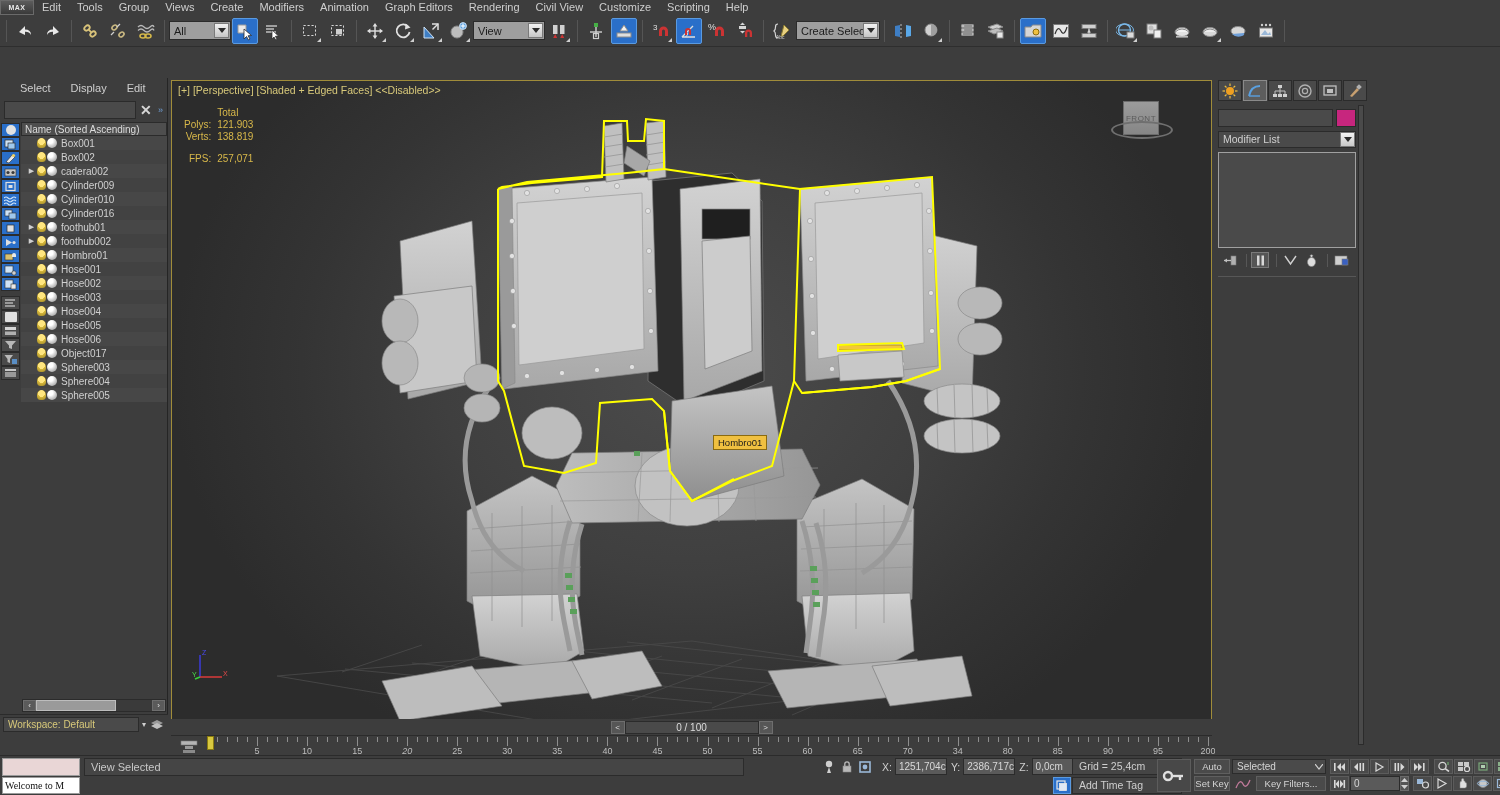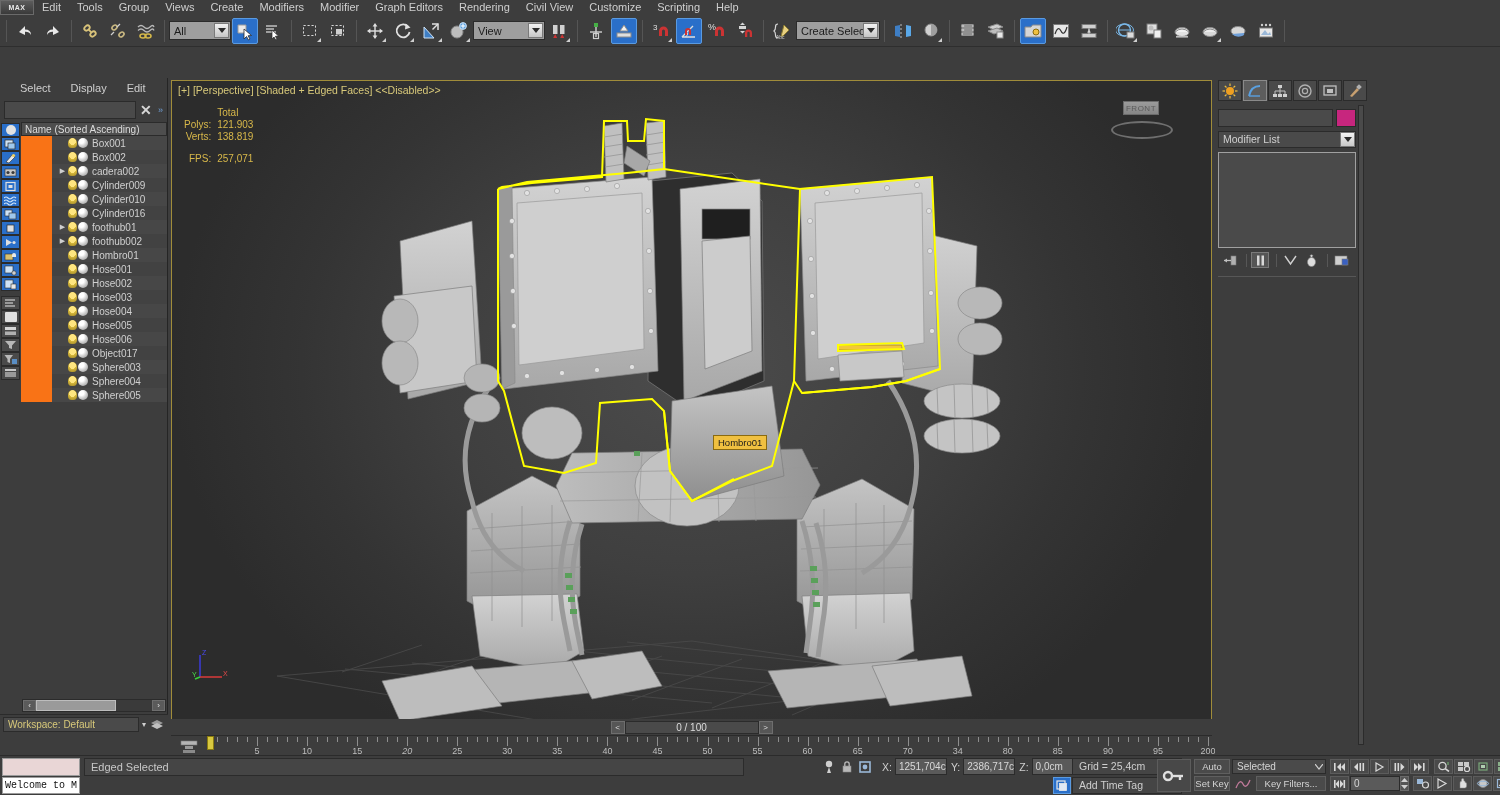--- a/index.html
+++ b/index.html
@@ -90,21 +90,21 @@
   }
   .vicon.grey { background: #4a4a4a; }
   .vicon .g { width: 11px; height: 9px; background: #cfcfcf; border-radius: 1px; }
   .vicon .gc { width: 10px; height: 10px; background: #e2e2e2; border-radius: 50%; }
 
   .lp-list { flex: 1; background: #3d3d3d; overflow: hidden; }
   .lp-header {
     height: 14px; background: #4e4e4e; border: 1px solid #2b2b2b;
     font-size: 10px; color: #dcdcdc; padding-left: 3px; line-height: 13px;
   }
-  .lp-rows { background: #f97316; padding-left: 31px; }
+  .lp-rows { background: #701a75; }
   .lp-row {
     display: flex; align-items: center; height: 14px; font-size: 10px;
     color: #d0d0d0; padding-left: 6px;
   }
   .lp-row:nth-child(odd) { background: #474747; }
   .lp-row:nth-child(even) { background: #424242; }
   .expander {
     width: 9px; text-align: center; color: #cfcfcf; font-size: 7px;
   }
   .bulb {
@@ -151,21 +151,21 @@
     position: absolute; inset: 0;
     background:
       radial-gradient(ellipse 520px 430px at 50% 45%, #4c4c4c 0%, #3f3f3f 48%, #343434 75%, #2c2c2c 100%);
   }
 
   .axis-tripod { position: absolute; left: 20px; bottom: 32px; width: 40px; height: 40px; }
   .viewcube {
     position: absolute; right: 36px; top: 18px; width: 66px; height: 46px;
   }
   .vc-box {
-    position: absolute; left: 14px; top: 2px; width: 36px; height: 14px;
+    position: absolute; left: 14px; top: 2px; width: 36px; height: 34px;
     background: linear-gradient(#9b9b9b,#868686); border: 1px solid #6b6b6b;
     color: #5b5b5b; font-size: 8px; display: flex; align-items: center; justify-content: center;
     letter-spacing: .5px;
   }
   .vc-ring {
     position: absolute; left: 2px; top: 22px; width: 62px; height: 18px;
     border: 2px solid #6f6f6f; border-radius: 50%;
   }
 
   .obj-label {
@@ -239,21 +239,21 @@
   .rp-scrollbar { position: absolute; right: 136px; top: 25px; width: 6px; height: 640px;
                   background: #4a4a4a; border: 1px solid #2b2b2b; }
 
   
   .statusbar { position: absolute; left: 0; top: 755px; width: 1500px; height: 40px;
                background: #3d3d3d; border-top: 1px solid #2b2b2b; }
   .mr-well { position: absolute; left: 2px; top: 2px; width: 78px; height: 18px;
              background: #e9d6d6; border: 1px solid #9b9b9b; }
   .mr-line { position: absolute; left: 2px; top: 21px; width: 78px; height: 17px;
              background: #ffffff; border: 1px solid #9b9b9b; color: #111;
-             font-family: Liberation Mono, monospace; font-size: 10px;
+             font-family: Liberation Serif, serif; font-size: 10px;
              line-height: 15px; padding-left: 2px; overflow: hidden; white-space: nowrap; }
   .st-sel { position: absolute; left: 84px; top: 2px; width: 660px; height: 18px;
             background: #454545; border: 1px solid #2b2b2b; color: #c8c8c8;
             font-size: 11px; line-height: 16px; padding-left: 6px; }
   .st-prompt { position: absolute; left: 84px; top: 21px; width: 660px; height: 17px;
                background: #454545; border: 1px solid #2b2b2b; color: #c8c8c8;
                font-size: 11px; line-height: 15px; padding-left: 6px; }
   .st-icons { position: absolute; left: 820px; top: 2px; display: flex; align-items: center; }
   .sticon { width: 18px; height: 18px; display: flex; align-items: center; justify-content: center; }
   .coordrow { position: absolute; left: 878px; top: 2px; display: flex; align-items: center; }
@@ -308,21 +308,21 @@
 <div id="app">
 
   <div class="menubar">
     <div class="max-logo">MAX</div>
     <div class="menuitem">Edit</div>
     <div class="menuitem">Tools</div>
     <div class="menuitem">Group</div>
     <div class="menuitem">Views</div>
     <div class="menuitem">Create</div>
     <div class="menuitem">Modifiers</div>
-    <div class="menuitem">Modifier</div>
+    <div class="menuitem">Animation</div>
     <div class="menuitem">Graph Editors</div>
     <div class="menuitem">Rendering</div>
     <div class="menuitem">Civil View</div>
     <div class="menuitem">Customize</div>
     <div class="menuitem">Scripting</div>
     <div class="menuitem">Help</div>
   </div>
 
   <div class="toolbar">
     <div class="tsep"></div>
@@ -1419,21 +1419,21 @@
     </div>
 
     <div class="rp-scrollbar"></div>
   </div>
 
   <div class="statusbar">
 
     <div class="mr-well"></div>
     <div class="mr-line">Welcome to M</div>
 
-    <div class="st-sel">Edged Selected</div>
+    <div class="st-sel">View Selected</div>
 
     <div class="st-icons">
       <div class="sticon">
         <svg width="14" height="16" viewBox="0 0 14 16">
             <circle cx="7" cy="5" r="3.2" fill="#cfcfcf"></circle>
             <path d="M7 8 L9 14 L5 14 Z" fill="#cfcfcf"></path>
           </svg>
       </div>
       <div class="sticon">
         <svg width="14" height="16" viewBox="0 0 14 16">

